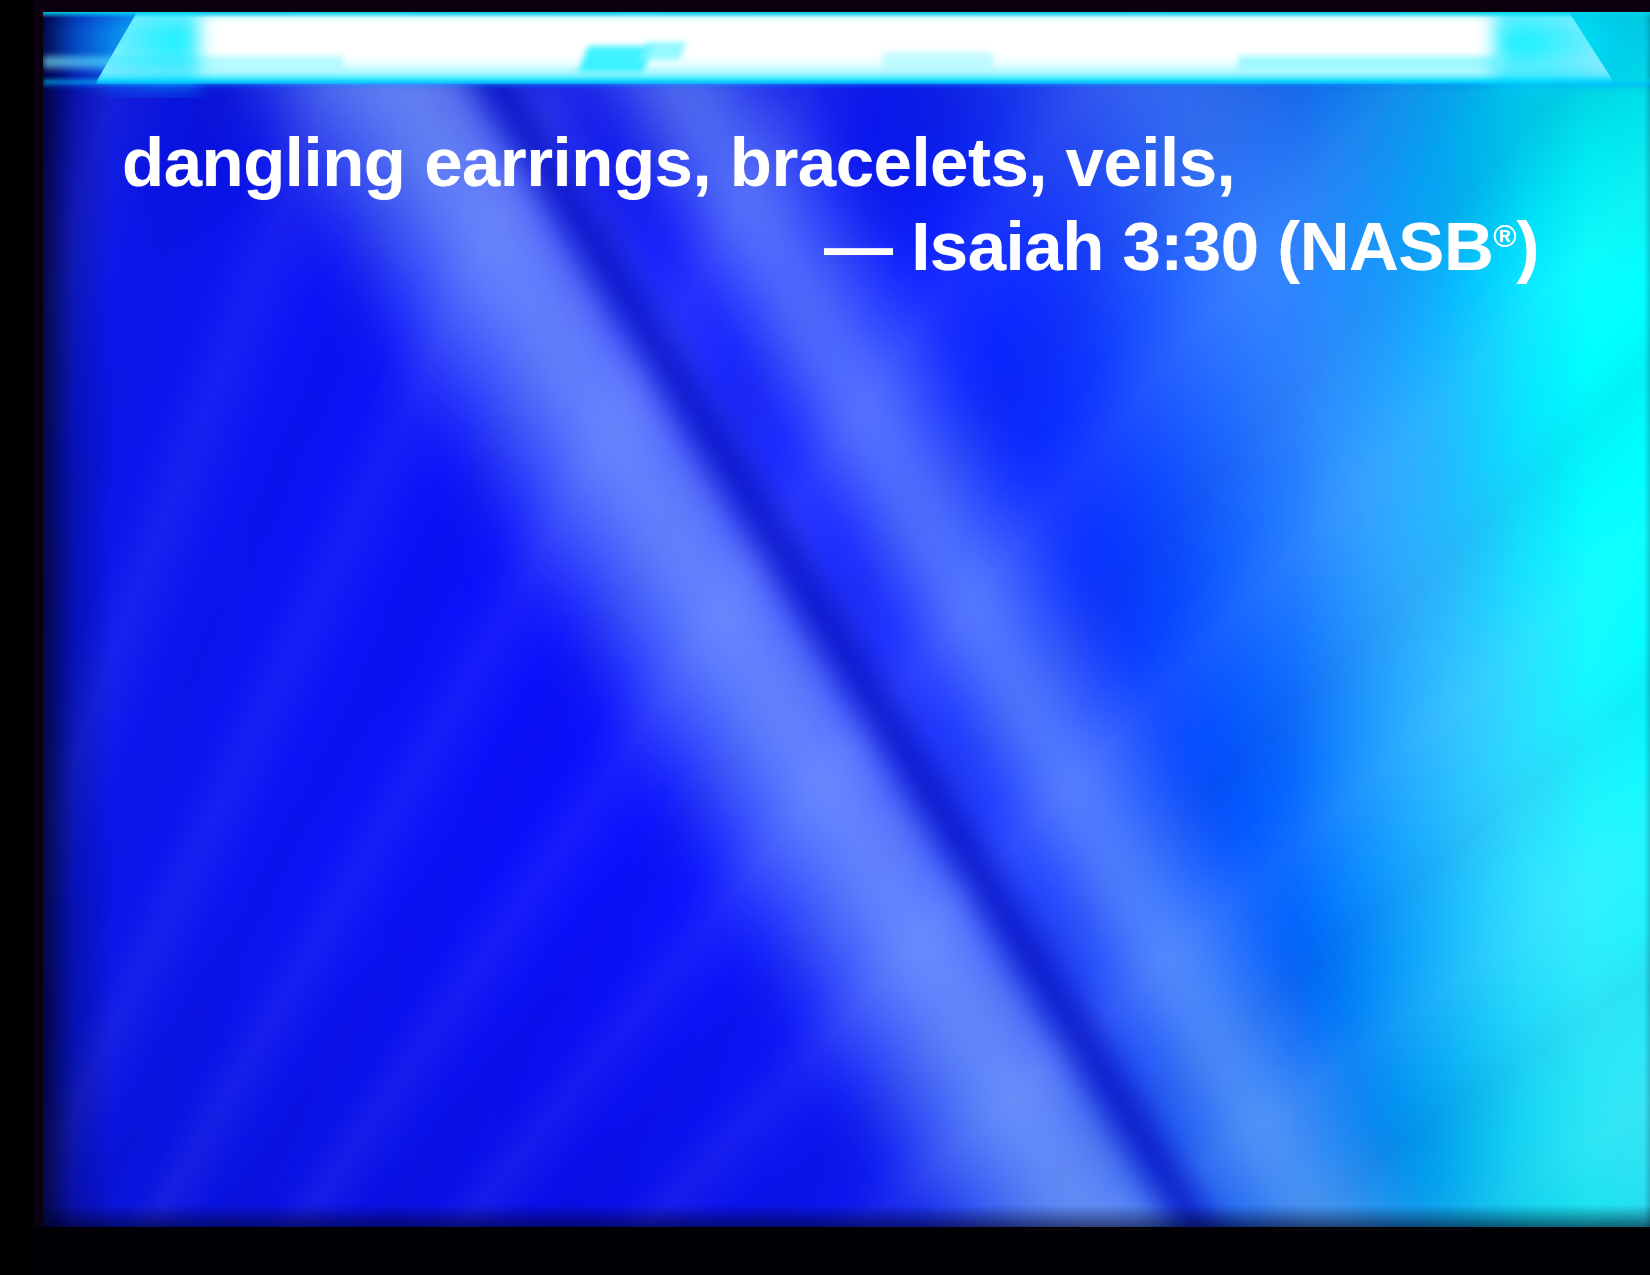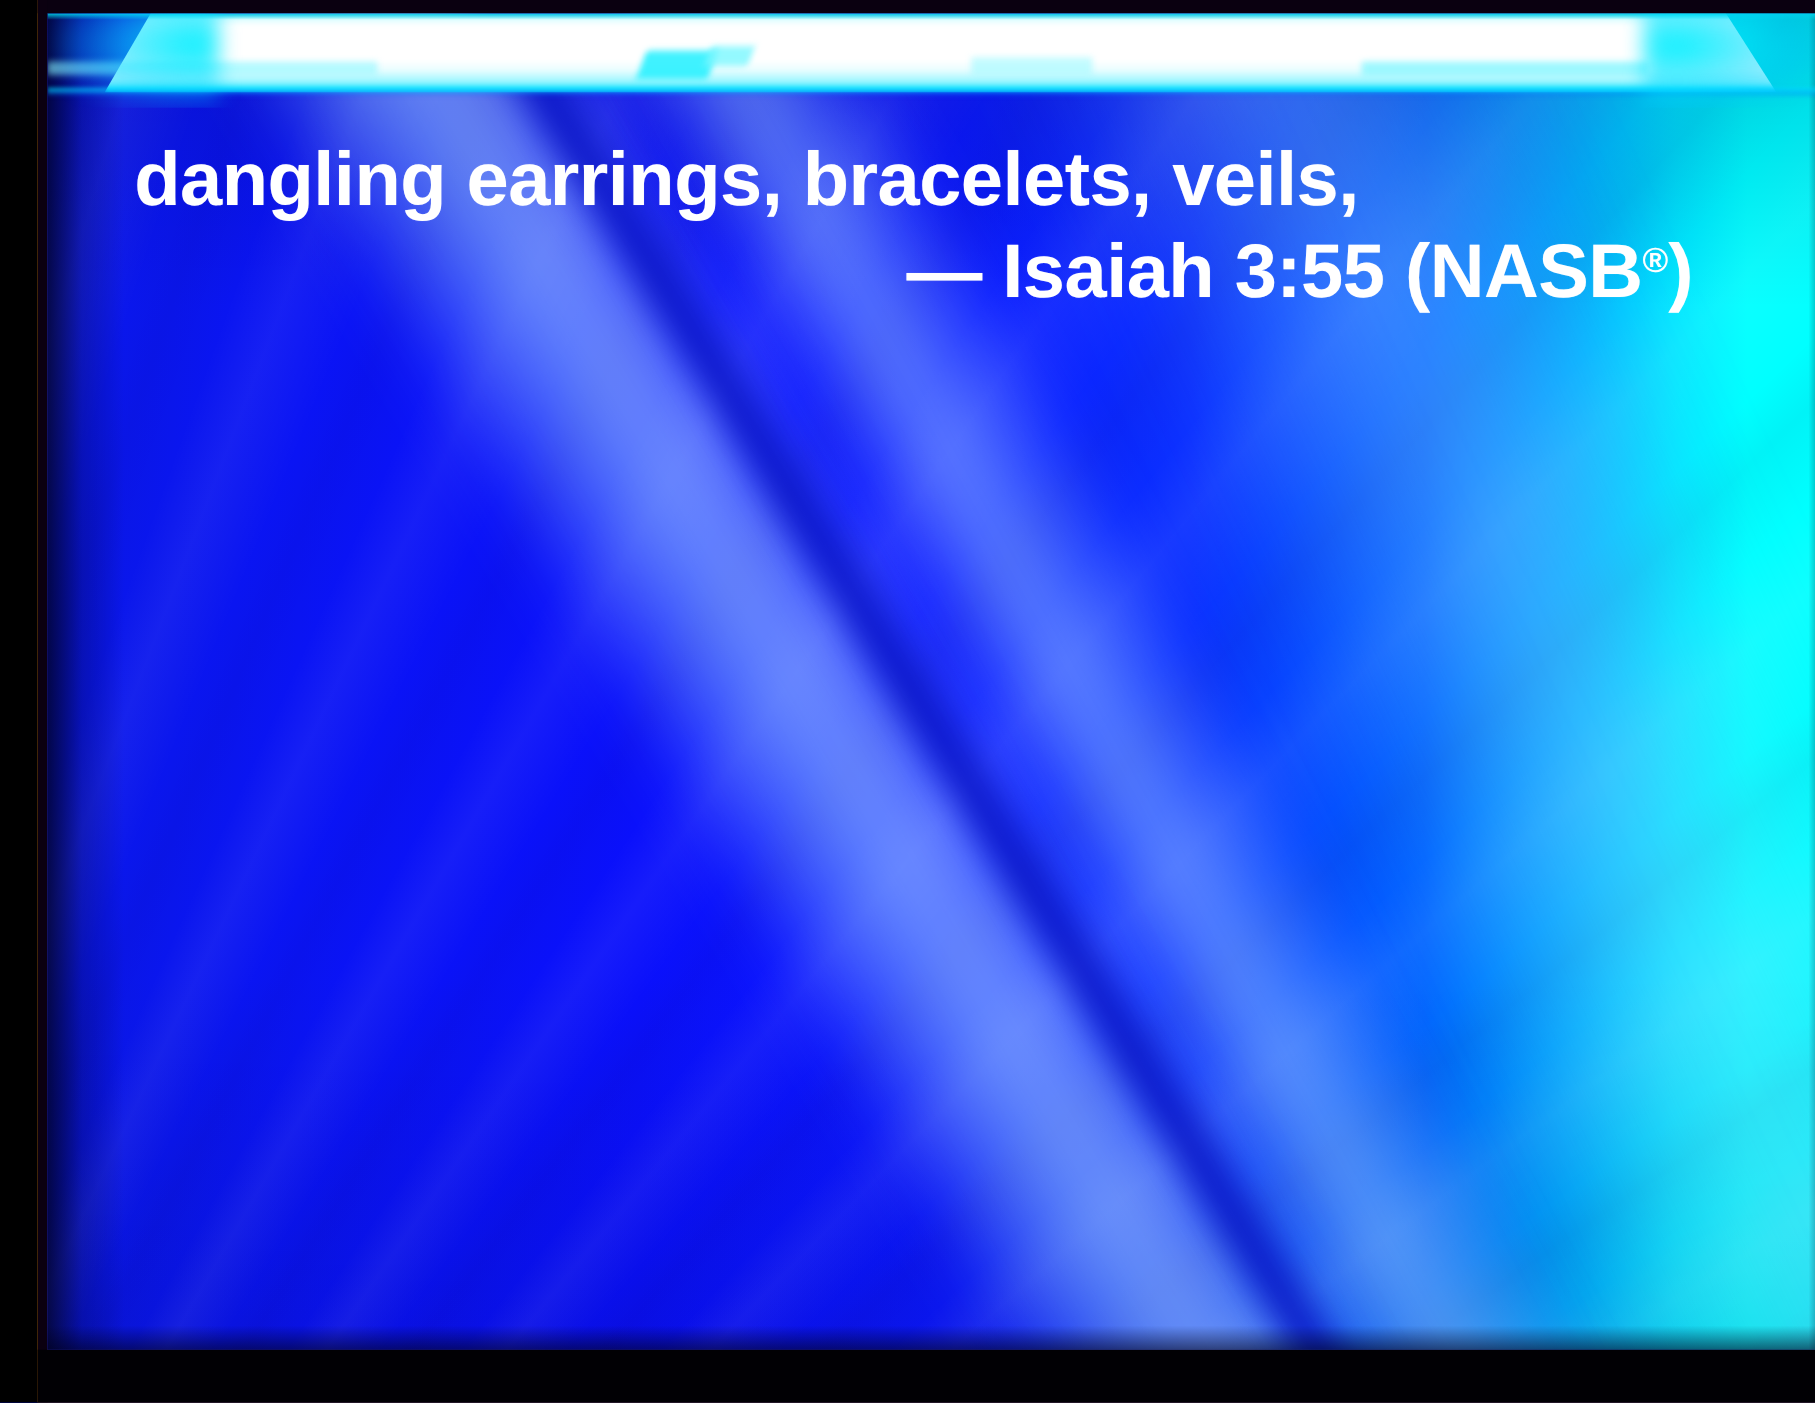--- a/index.html
+++ b/index.html
@@ -265,21 +265,21 @@
       <div class="band-streak" id="band-streak-2"></div>
       <div id="band-bottom-edge"></div>
       <div id="band-top-edge"></div>
       <div id="band-glow-left"></div>
       <div id="band-glow-right"></div>
     </div>
   </div>
 
   <div id="verse-block">
     <div class="verse-line" id="verse-line-1">dangling earrings, bracelets, veils,</div>
-    <div class="verse-line" id="verse-line-2"><span>— Isaiah 3:55 (NASB</span><span class="reg-mark">®</span><span>)</span></div>
+    <div class="verse-line" id="verse-line-2"><span>— Isaiah 3:30 (NASB</span><span class="reg-mark">®</span><span>)</span></div>
   </div>
 
   <div id="frame-top"></div>
   <div id="frame-left"></div>
   <div id="frame-right"></div>
   <div id="frame-bottom"></div>
 
 </div>
 
 </body></html>

